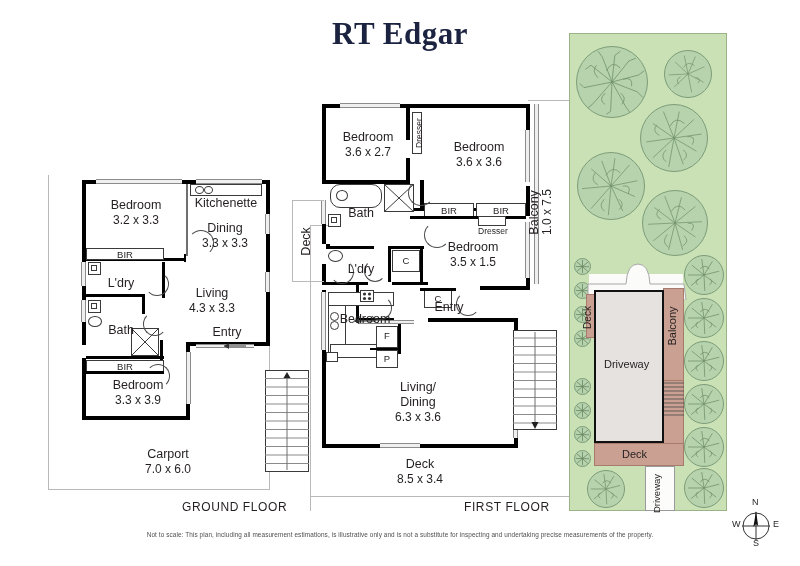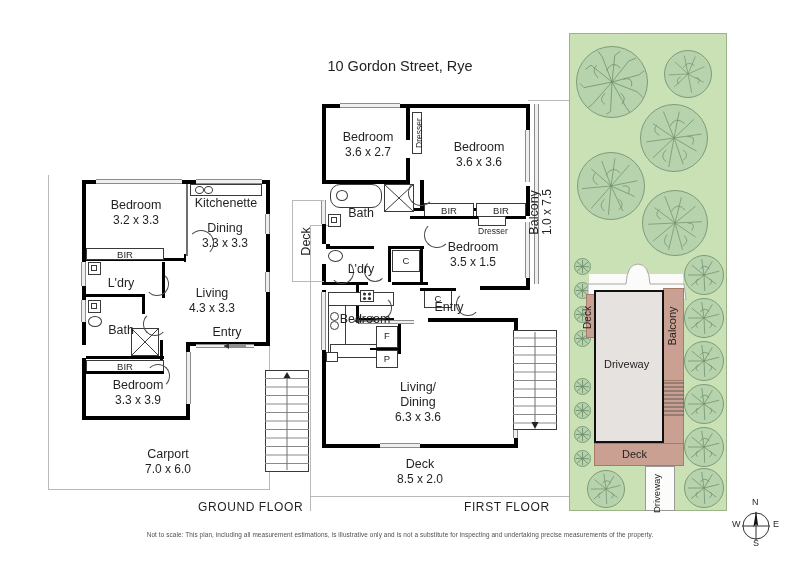--- a/index.html
+++ b/index.html
@@ -48,21 +48,21 @@
 
   .compass{position:absolute;}
   .disclaimer{position:absolute;left:0;top:531px;width:800px;text-align:center;
               font-size:6.4px;color:#4f4f4f;letter-spacing:.1px;}
 </style>
 </head>
 <body>
 
 <div class="page">
 
-  <div class="addr">10 Gordon Street, Rye</div>
+  <div class="brand">RT Edgar</div>
 
   <div>
 
     <div class="hair" style="left:48px;top:175px;width:1px;height:315px;"></div>
     <div class="hair" style="left:48px;top:489px;width:222px;height:1px;"></div>
     <div class="hair" style="left:269px;top:300px;width:1px;height:190px;"></div>
 
     <div class="wall" style="left:82px;top:180px;width:4px;height:165px;"></div>
     <div class="wall" style="left:82px;top:358px;width:4px;height:62px;"></div>
     <div class="wall" style="left:82px;top:180px;width:188px;height:4px;"></div>
@@ -164,21 +164,21 @@
     <div class="lbl rname" style="left:196px;top:325px;width:62px;">Entry</div>
     <div class="lbl" style="left:90px;top:378px;width:96px;">
       <div class="rname">Bedroom</div>
       <div class="rdim">3.3 x 3.9</div>
     </div>
     <div class="lbl" style="left:120px;top:447px;width:96px;">
       <div class="rname">Carport</div>
       <div class="rdim">7.0 x 6.0</div>
     </div>
 
-    <div class="floorlbl" style="left:198px;top:500px;">GROUND FLOOR</div>
+    <div class="floorlbl" style="left:182px;top:500px;">GROUND FLOOR</div>
   </div>
 
   <div>
 
     <div class="hair" style="left:310px;top:225px;width:1px;height:286px;"></div>
     <div class="hair" style="left:310px;top:225px;width:28px;height:1px;"></div>
     <div class="hair" style="left:310px;top:496px;width:260px;height:1px;"></div>
     <div class="hair" style="left:569px;top:100px;width:1px;height:396px;"></div>
     <div class="hair" style="left:528px;top:100px;width:42px;height:1px;"></div>
 
@@ -327,21 +327,21 @@
     <div class="lbl rname" style="left:334px;top:262px;width:54px;">L'dry</div>
     <div class="lbl rname" style="left:336px;top:312px;width:58px;">Bedroom</div>
     <div class="lbl rname" style="left:420px;top:300px;width:58px;">Entry</div>
     <div class="lbl" style="left:378px;top:380px;width:80px;">
       <div class="rname">Living/</div>
       <div class="rname">Dining</div>
       <div class="rdim">6.3 x 3.6</div>
     </div>
     <div class="lbl" style="left:380px;top:457px;width:80px;">
       <div class="rname">Deck</div>
-      <div class="rdim">8.5 x 2.0</div>
+      <div class="rdim">8.5 x 3.4</div>
     </div>
     <div class="lbl rname vert" style="left:279px;top:234px;width:54px;transform:rotate(-90deg);">Deck</div>
     <div class="lbl rname vert" style="left:475px;top:205px;width:118px;transform:rotate(-90deg);">Balcony</div>
     <div class="lbl rdim vert" style="left:488px;top:205px;width:118px;transform:rotate(-90deg);">1.0 x 7.5</div>
 
     <div class="floorlbl" style="left:464px;top:500px;">FIRST FLOOR</div>
   </div>
 
   <div>
     <div class="lawn" style="left:569px;top:33px;width:158px;height:478px;"></div>

